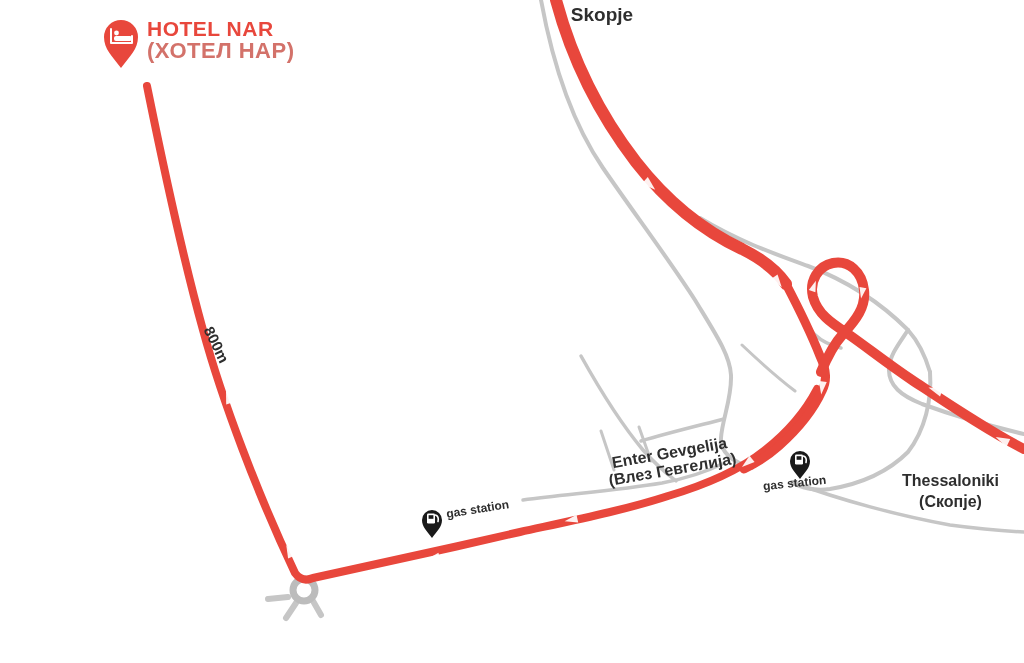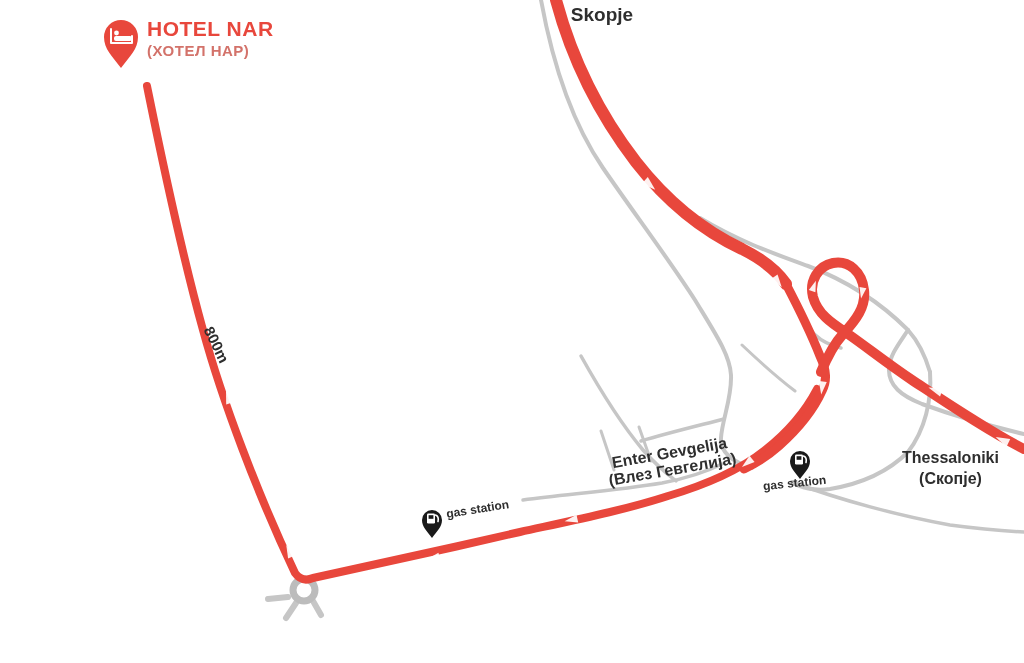--- a/index.html
+++ b/index.html
@@ -12,23 +12,23 @@
   *{margin:0;padding:0;box-sizing:border-box;}
   body{
     width:1024px;height:663px;background:#ffffff;overflow:hidden;position:relative;
     font-family:"Liberation Sans", sans-serif;
   }
   #map-stage{position:absolute;left:0;top:0;width:964px;height:663px;}
   svg{position:absolute;left:0;top:0;}
   .lbl{position:absolute;font-weight:bold;color:var(--text-dark);text-align:center;line-height:1.1;white-space:nowrap;}
   .lbl-hotel{left:147px;top:18px;text-align:left;line-height:22px;}
   .lbl-hotel .l1{font-size:21px;color:var(--route);letter-spacing:.5px;}
-  .lbl-hotel .l2{font-size:15px;color:var(--route-light);letter-spacing:.5px;}
+  .lbl-hotel .l2{font-size:22px;color:var(--route-light);letter-spacing:.5px;}
   .lbl-skopje{left:532px;top:4px;width:140px;font-size:19px;line-height:22px;}
-  .lbl-thess{left:878px;top:447px;width:145px;font-size:16px;line-height:21px;}
+  .lbl-thess{left:878px;top:470px;width:145px;font-size:16px;line-height:21px;}
   .lbl-enter{left:578px;top:444px;width:186px;font-size:16px;line-height:17px;transform:rotate(-10deg);}
   .lbl-800m{left:215px;top:324px;font-size:15px;transform:rotate(64deg);transform-origin:top left;}
   .lbl-gas{font-size:12px;}
   .lbl-gas-left{left:446px;top:503px;transform:rotate(-9deg);}
   .lbl-gas-right{left:763px;top:477px;transform:rotate(-6deg);}
   .road{fill:none;stroke:var(--road-gray);stroke-linecap:round;stroke-linejoin:round;}
   .red{fill:none;stroke:var(--route);stroke-linecap:round;stroke-linejoin:round;}
   .arrow{fill:#ffffff;opacity:.92;}
 </style>
 </head>

